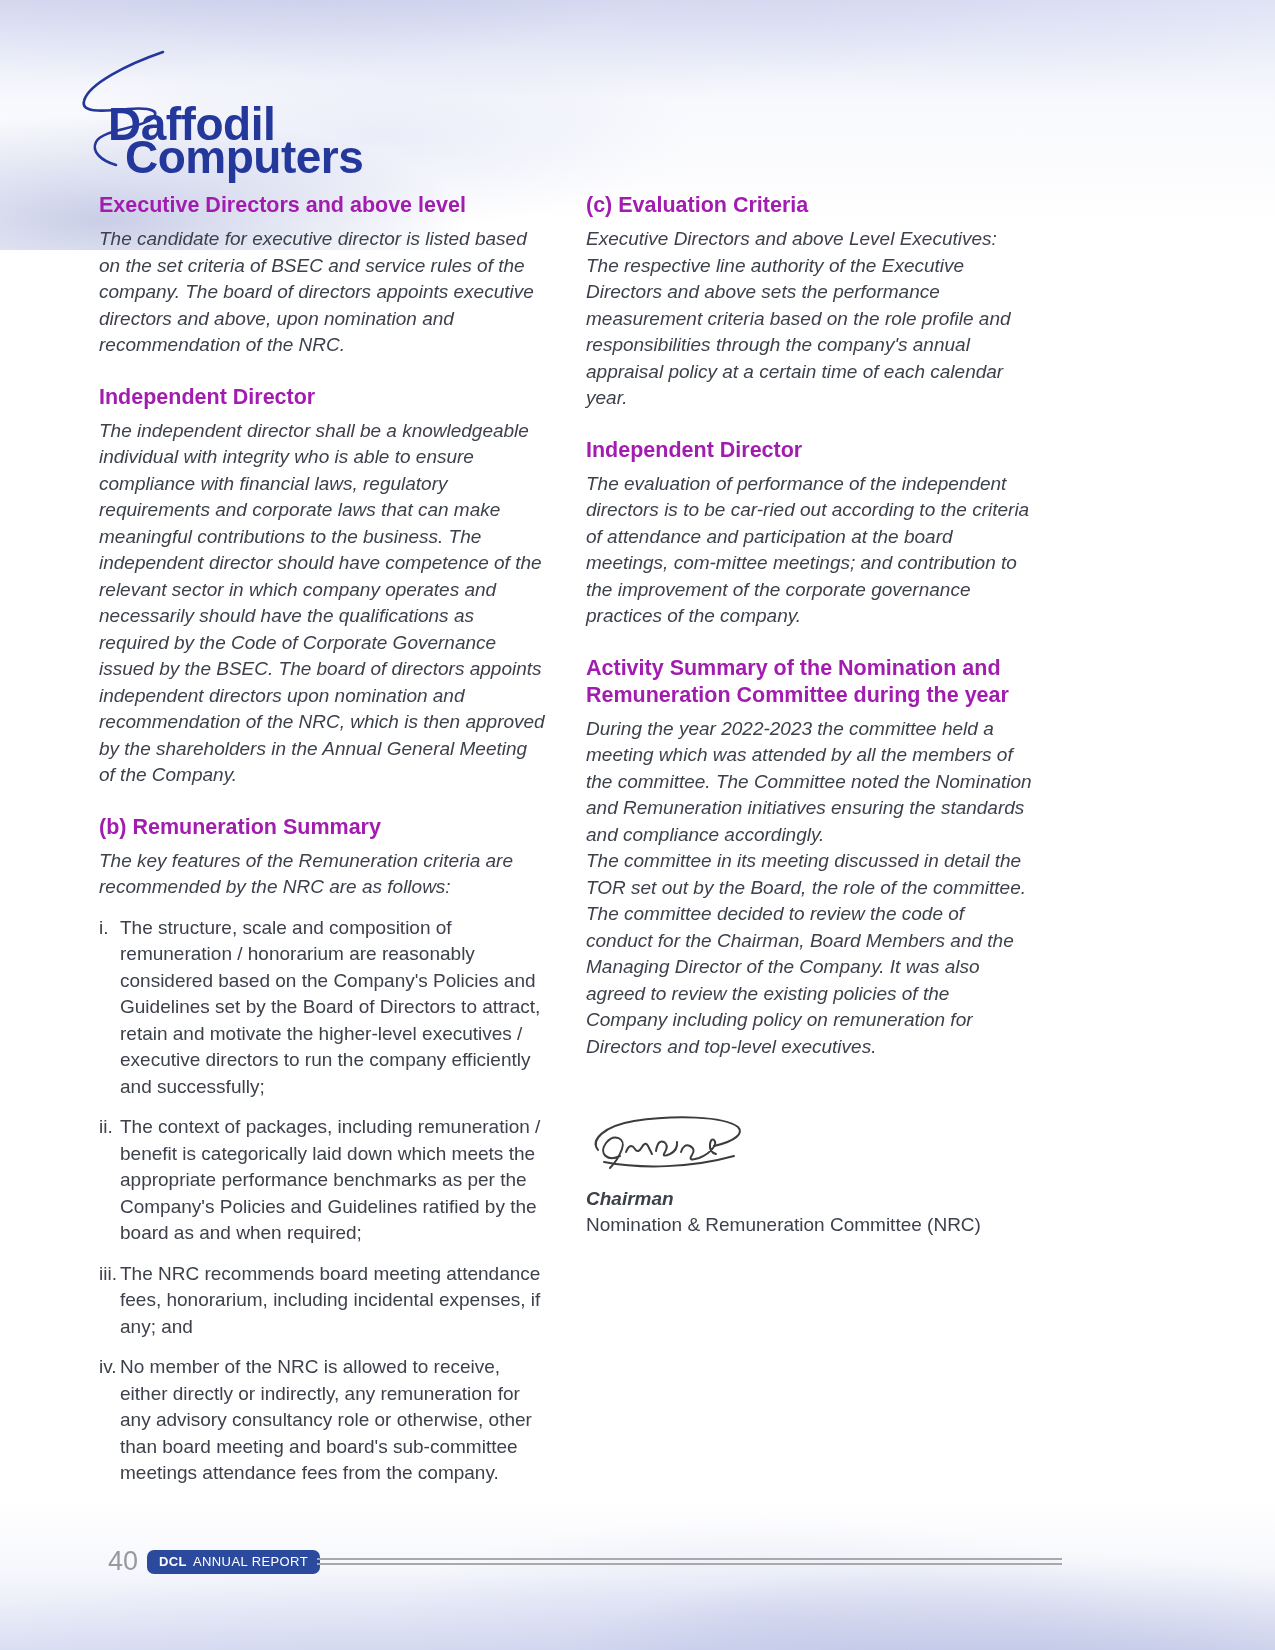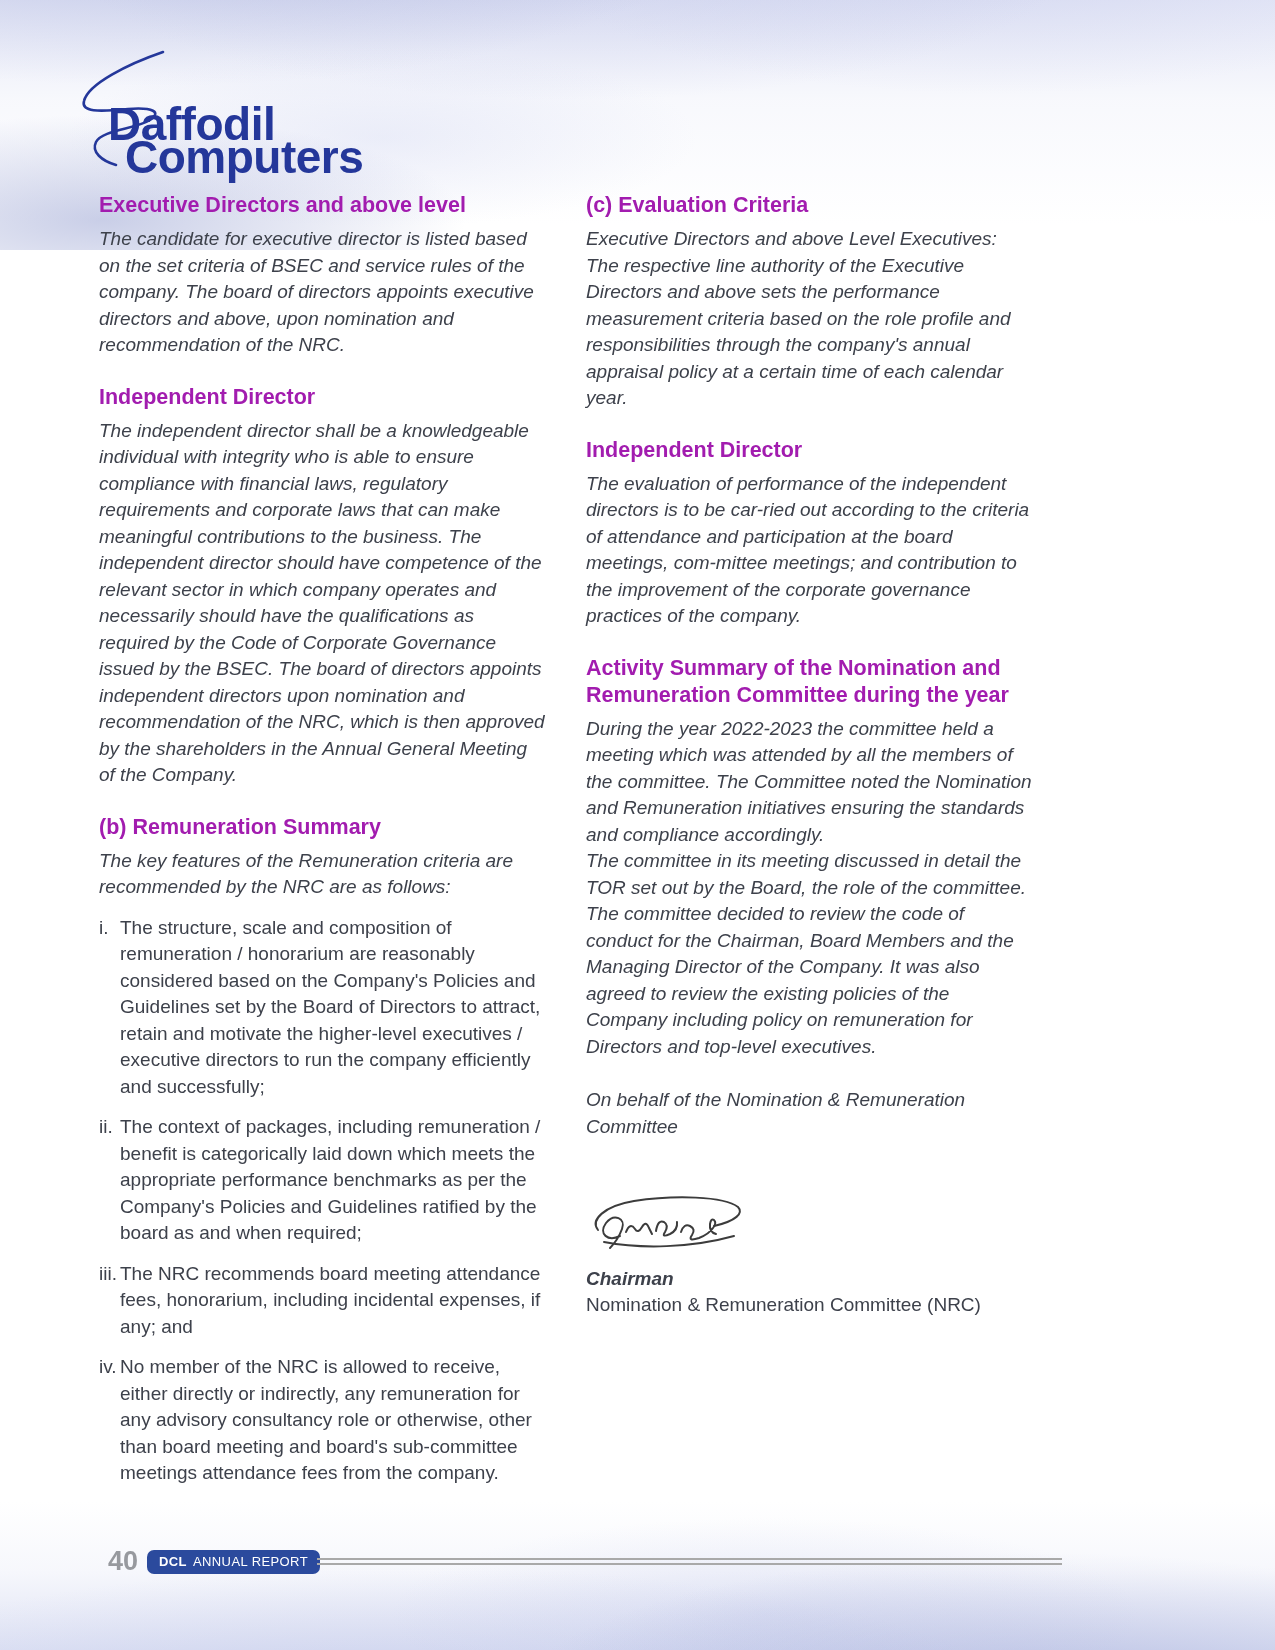--- a/index.html
+++ b/index.html
@@ -43,21 +43,21 @@
   .sec:first-child .sec-head { margin-top:0; }
   .body-p { margin:0;font-style:italic; }
   .li { position:relative; padding-left:21px; margin-top:14px; }
   .li .marker { position:absolute; left:0; }
   .closing { margin-top:27px; }
   .sig-wrap { margin-top:50px; }
   .sig-name { font-weight:700; margin-top:6px;font-style:italic; }
   
   .footer { position:absolute; left:108px; top:1546px; width:977px;
             display:flex; align-items:center; }
-  .page-num { color:#97999e; font-weight:700; font-size:27px; margin-right:9px; }
+  .page-num { color:#97999e; font-weight:400; font-size:27px; margin-right:9px; }
   .badge { background:#2b4a9d; color:#ffffff; border-radius:7px;
            padding:4px 12px 5px 12px; font-size:13px; letter-spacing:.4px;
            white-space:nowrap; }
   .badge b { font-weight:700; margin-right:6px; }
   .dbl-rule { width:745px; height:7px; border-top:2px solid #a9a9a9;
               border-bottom:2px solid #a9a9a9; margin-left:-3px; }
 </style>
 </head>
 <body>
 
@@ -117,21 +117,20 @@
       <div class="sec-head">Independent Director</div>
       <p class="body-p">The evaluation of performance of the independent directors is to be car-ried out according to the criteria of attendance and participation at the board meetings, com-mittee meetings; and contribution to the improvement of the corporate governance practices of the company.</p>
     </div>
 
     <div class="sec">
       <div class="sec-head">Activity Summary of the Nomination and Remuneration Committee during the year</div>
       <p class="body-p">During the year 2022-2023 the committee held a meeting which was attended by all the members of the committee. The Committee noted the Nomination and Remuneration initiatives ensuring the standards and compliance accordingly.</p>
       <p class="body-p">The committee in its meeting discussed in detail the TOR set out by the Board, the role of the committee. The committee decided to review the code of conduct for the Chairman, Board Members and the Managing Director of the Company. It was also agreed to review the existing policies of the Company including policy on remuneration for Directors and top-level executives.</p>
     </div>
 
-    <p class="body-p closing">On behalf of the Nomination &amp; Remuneration Committee</p>
 
     <div class="sig-wrap">
       <svg width="165" height="62" viewBox="0 0 165 62">
         <g fill="none" stroke="#3c3c3c" stroke-width="2" stroke-linecap="round">
           <path d="M12,40 C4,30 18,16 48,11 C88,5 138,6 152,17 C158,23 150,31 128,36"></path>
           <path d="M34,46 C22,52 12,44 20,33 C28,23 40,28 36,39 C33,47 28,54 24,58"></path>
           <path d="M40,42 q4,-10 9,-3 q3,5 7,-2 q4,-7 7,1 l3,6"></path>
           <path d="M70,41 q2,-12 8,-9 q5,3 1,10 q-4,6 5,2 q8,-4 7,-12"></path>
           <path d="M95,42 q3,-9 9,-6 q6,3 2,9 q-5,7 7,3 q10,-4 14,-10 q4,-5 1,-8 q-3,-2 -4,4 q-1,8 6,10"></path>
           <path d="M18,52 C55,59 105,58 148,46"></path>

